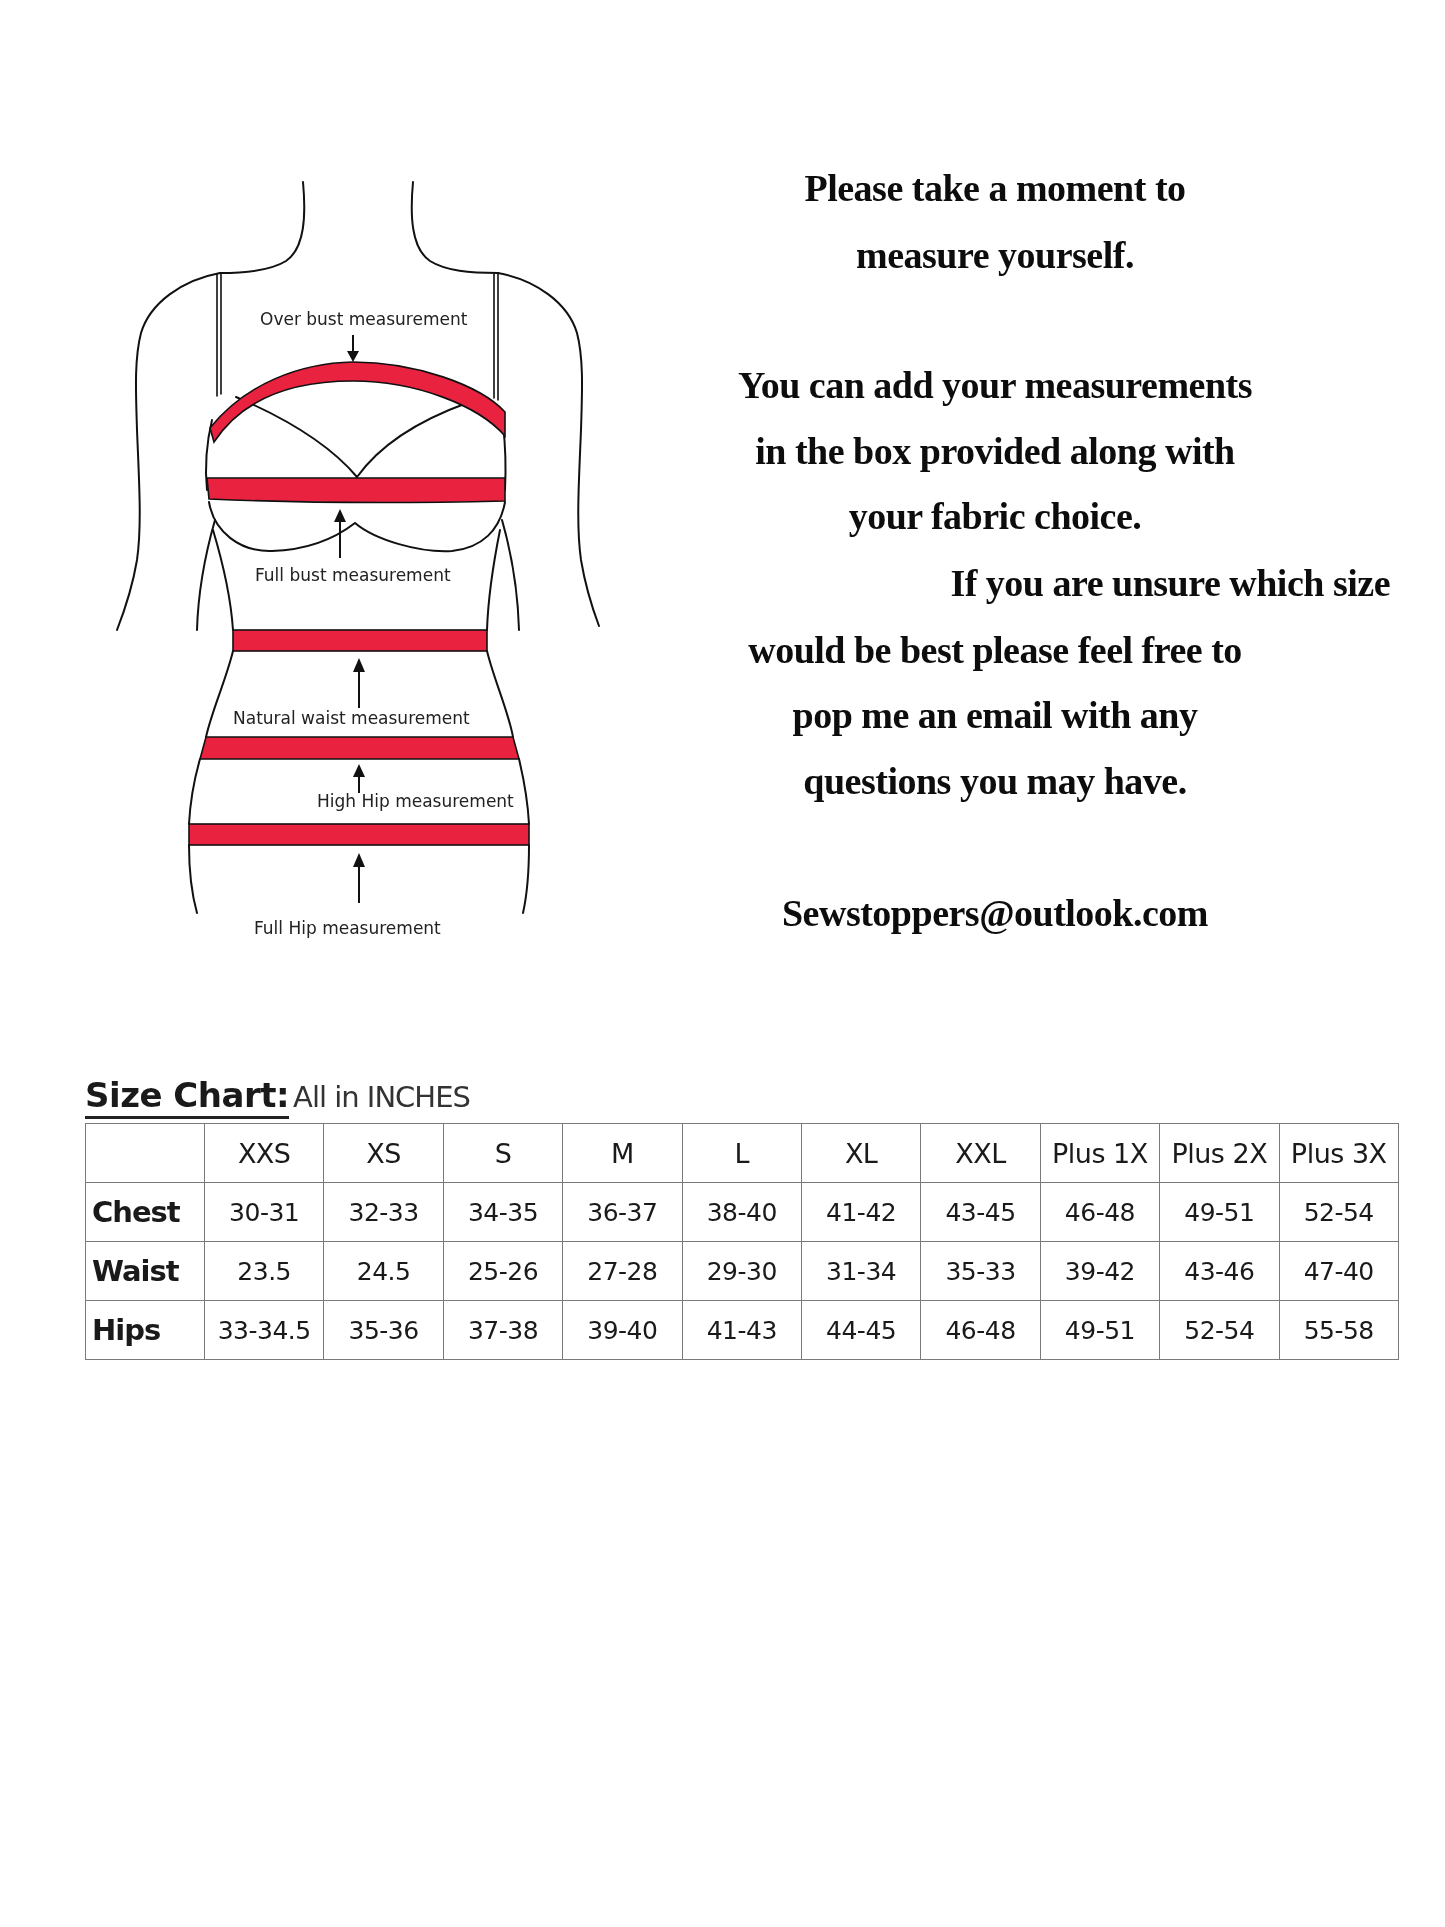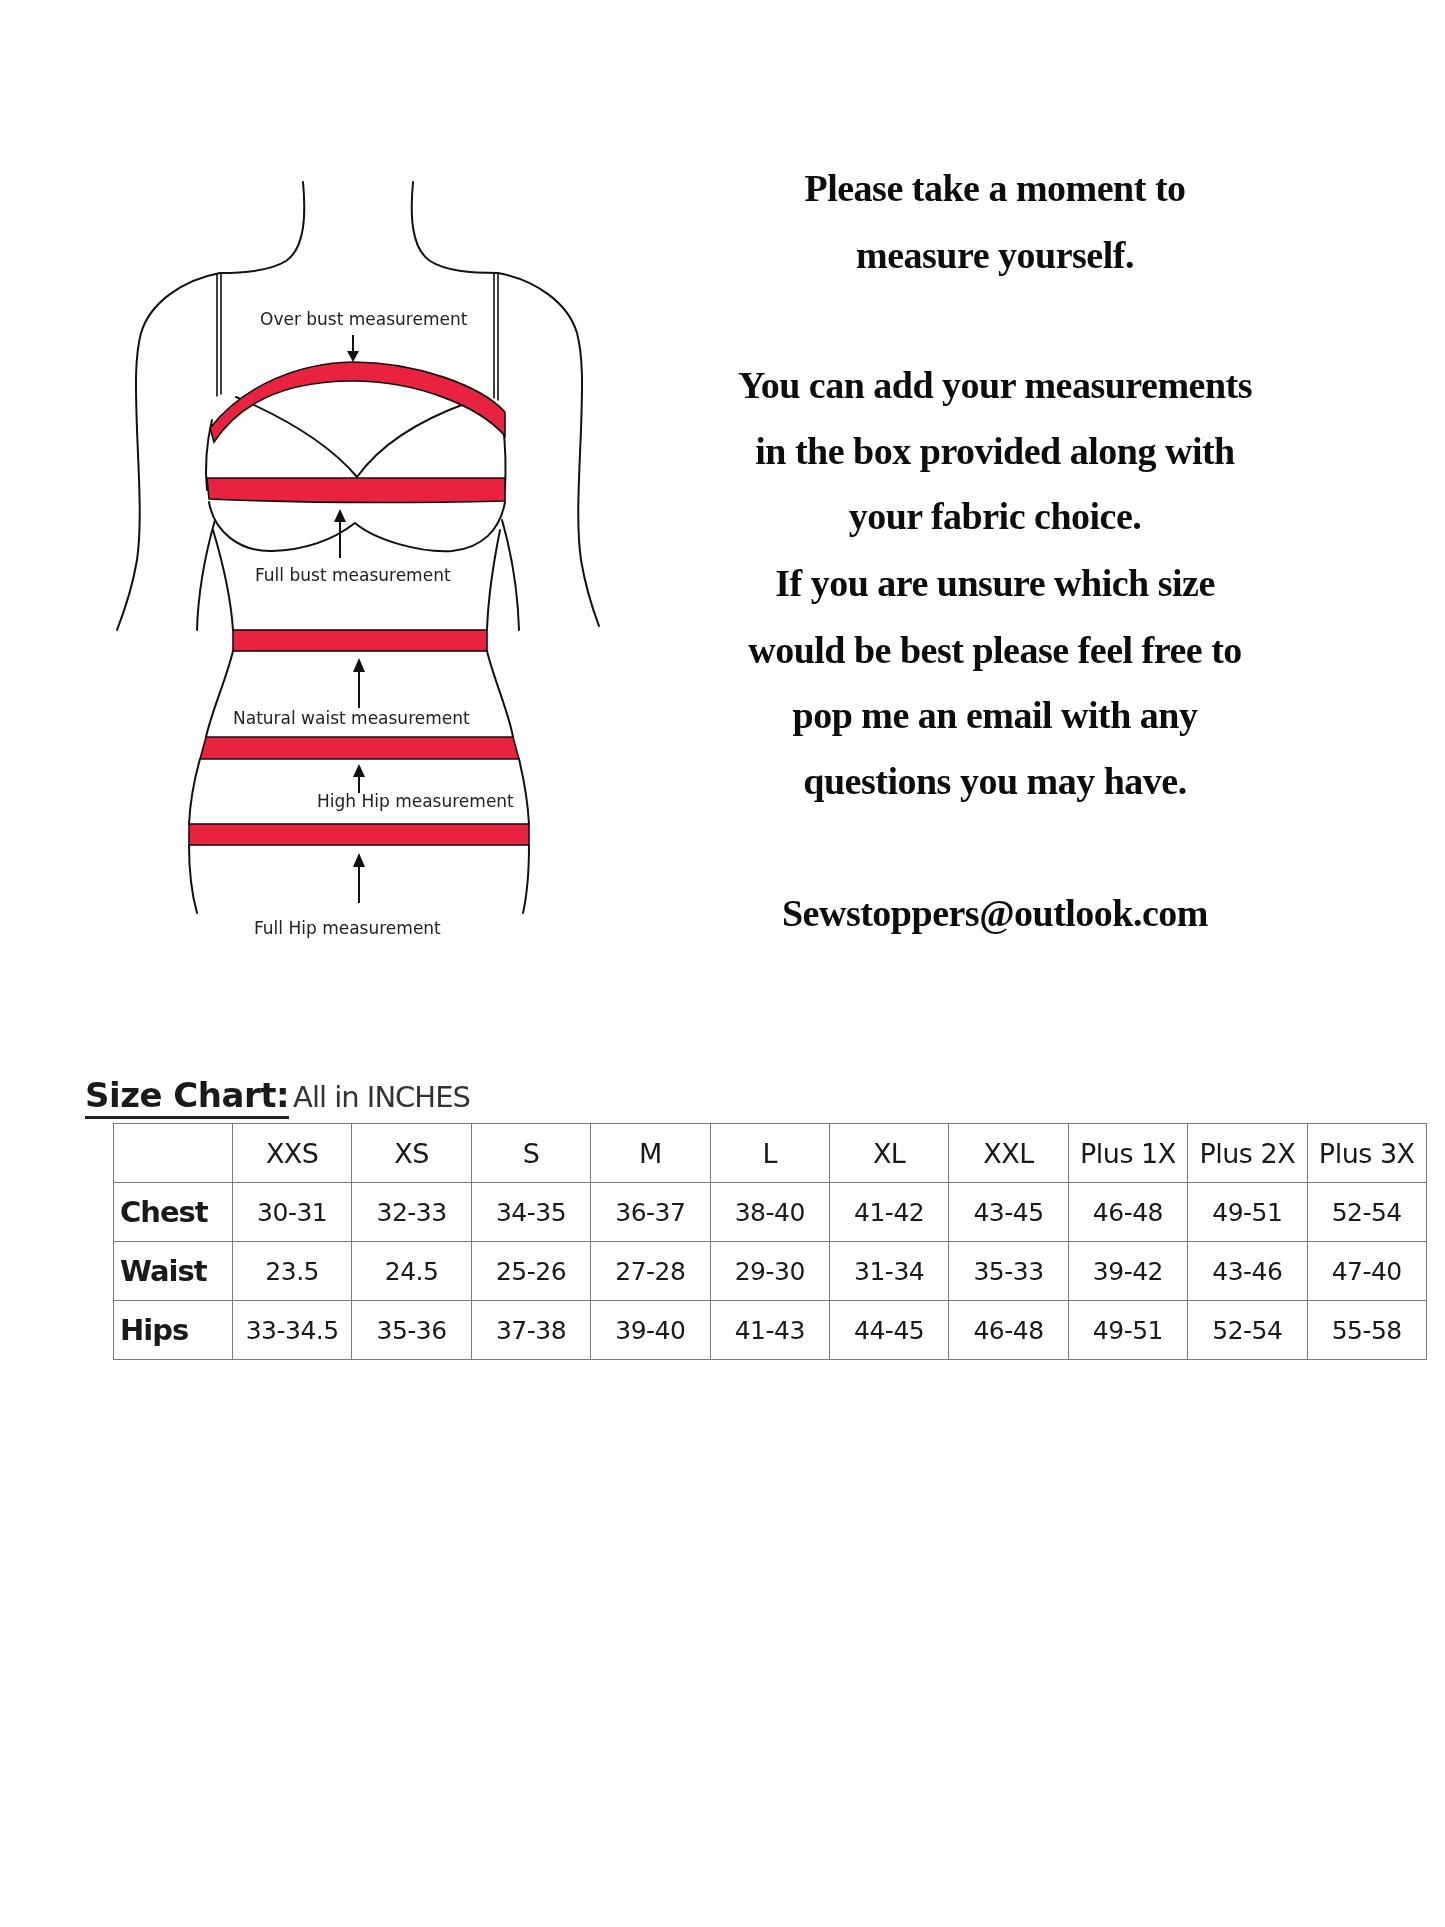--- a/index.html
+++ b/index.html
@@ -49,21 +49,20 @@
     letter-spacing: -1px;
   }
   table.size-table {
     position: absolute;
     left: 85px;
     top: 1123px;
     border-collapse: collapse;
     font-family: "DejaVu Sans", sans-serif;
     color: #1a1a1a;
     table-layout: fixed;
-    margin-left: 28px;
   }
   table.size-table td, table.size-table th {
     border: 1.5px solid #7a7a7a;
     height: 58px;
     padding: 0;
     text-align: center;
     font-weight: normal;
     font-size: 25px;
     letter-spacing: -0.5px;
   }
@@ -151,21 +150,21 @@
   <div class="fig-label" style="left:317px; top:793px;">High Hip measurement</div>
   <div class="fig-label" style="left:254px; top:920px;">Full Hip measurement</div>
 </div>
 
 <div>
   <div class="msg-line" style="top:169px;">Please take a moment to</div>
   <div class="msg-line" style="top:236px;">measure yourself.</div>
   <div class="msg-line" style="top:366px;">You can add your measurements</div>
   <div class="msg-line" style="top:432px;">in the box provided along with</div>
   <div class="msg-line" style="top:497px;">your fabric choice.</div>
-  <div class="msg-line" style="top:564px;">If you are unsure which size</div>
+  <div class="msg-line" style="top:564px;text-align:right;">If you are unsure which size</div>
   <div class="msg-line" style="top:631px;">would be best please feel free to</div>
   <div class="msg-line" style="top:696px;">pop me an email with any</div>
   <div class="msg-line" style="top:762px;">questions you may have.</div>
   <div class="msg-line" style="top:894px;">Sewstoppers@outlook.com</div>
 </div>
 
 <div class="chart-title">
   <span class="main">Size Chart:</span><span class="sub">All in INCHES</span>
 </div>
 

